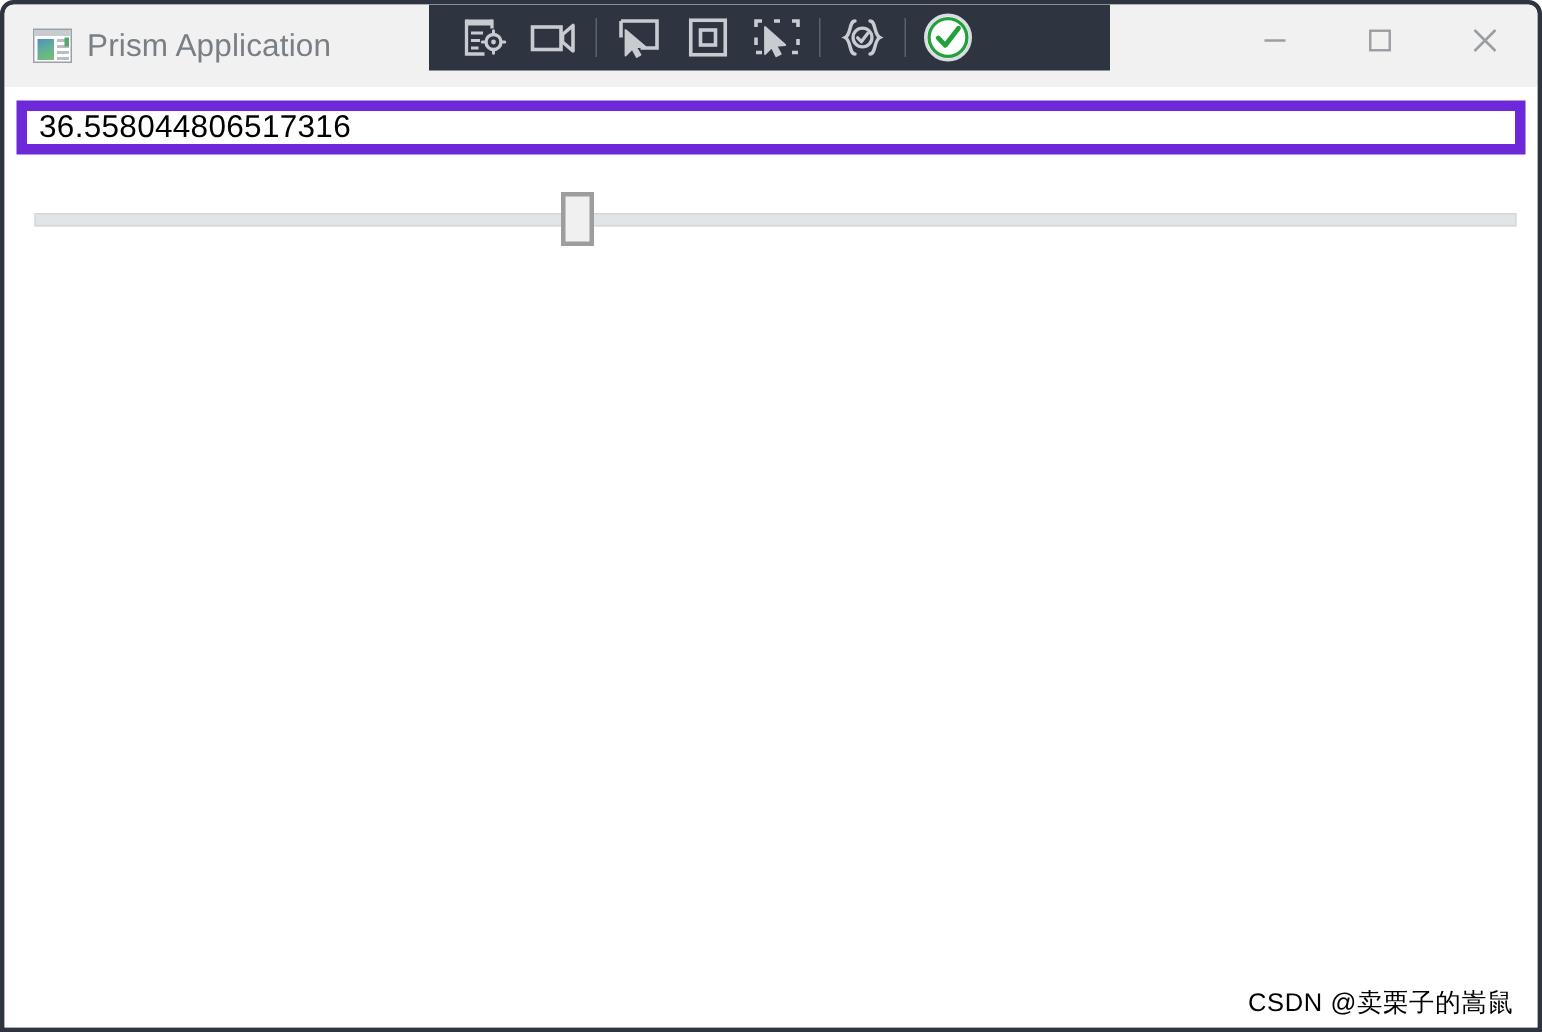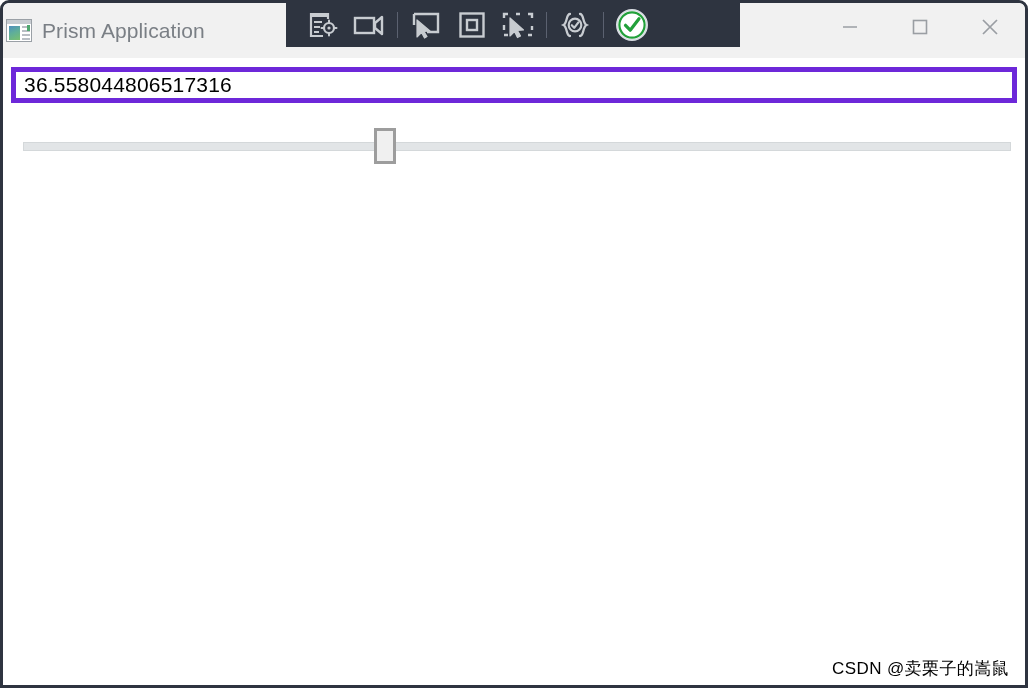--- a/index.html
+++ b/index.html
@@ -38,21 +38,21 @@
     border-top-left-radius: 6px;
     border-top-right-radius: 6px;
   }
 
   #title-left {
     position: absolute;
     left: 0; top: 0;
     height: 55px;
     display: flex;
     align-items: center;
-    padding-left: 3px;
+    padding-left: 19px;
   }
 
   #app-icon {
     position: relative;
     width: 26px;
     height: 23px;
     flex: 0 0 auto;
     background: #ffffff;
     border: 1px solid #9aa0a6;
     box-sizing: border-box;
@@ -152,21 +152,21 @@
     background: #ffffff;
   }
 
   #value-textbox {
     position: absolute;
     left: 8px;
     top: 9px;
     width: 1006px;
     height: 36px;
     box-sizing: border-box;
-    border: 5px solid #6d28d9;
+    border: 7px solid #6d28d9;
     background: #ffffff;
     display: flex;
     align-items: center;
     padding-left: 8px;
     font-size: 21px;
     color: #000000;
     letter-spacing: 0.2px;
     white-space: nowrap;
     overflow: hidden;
   }

